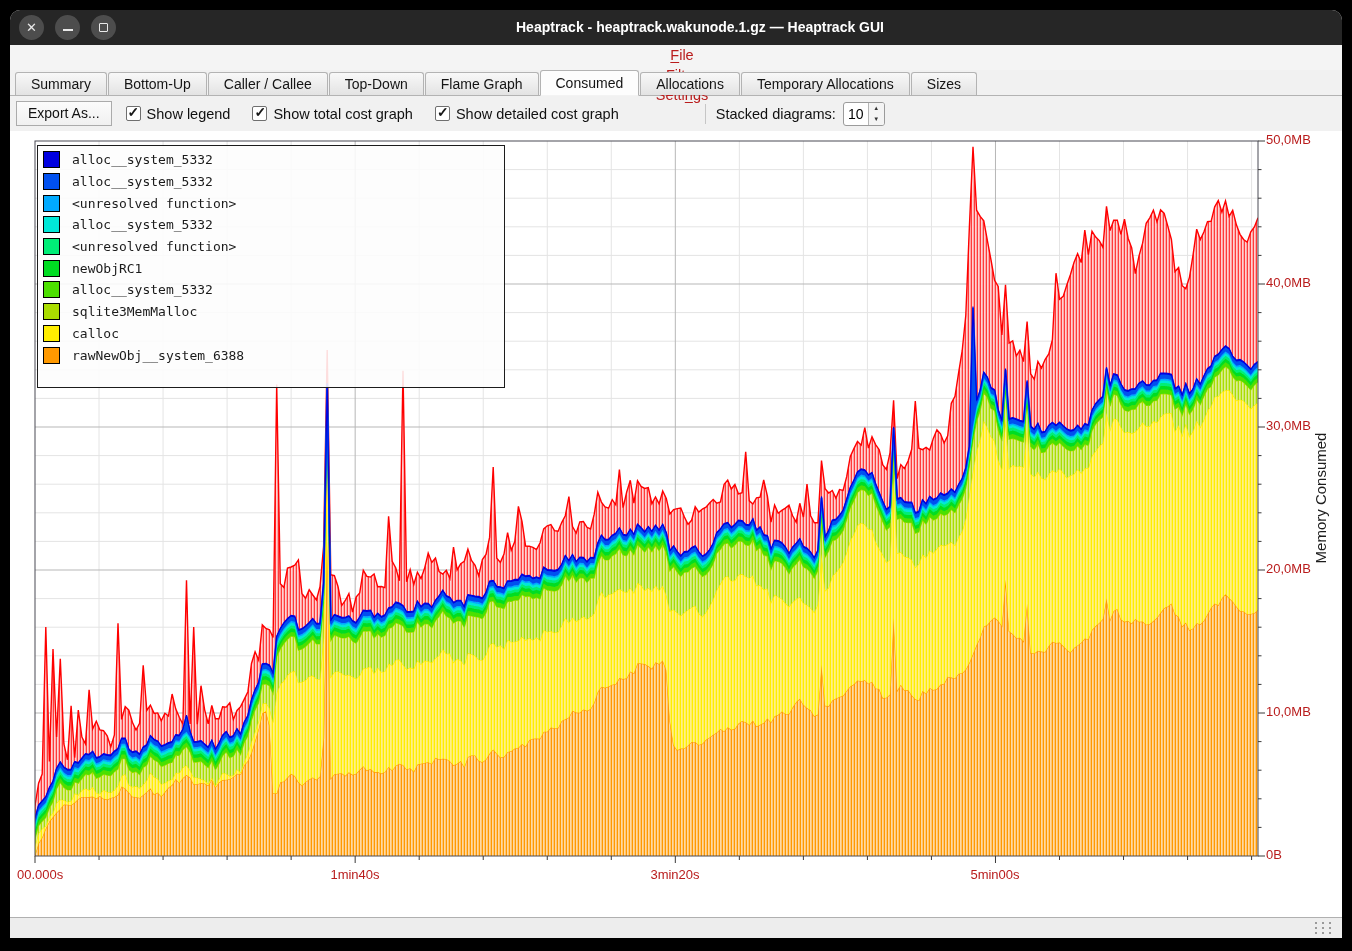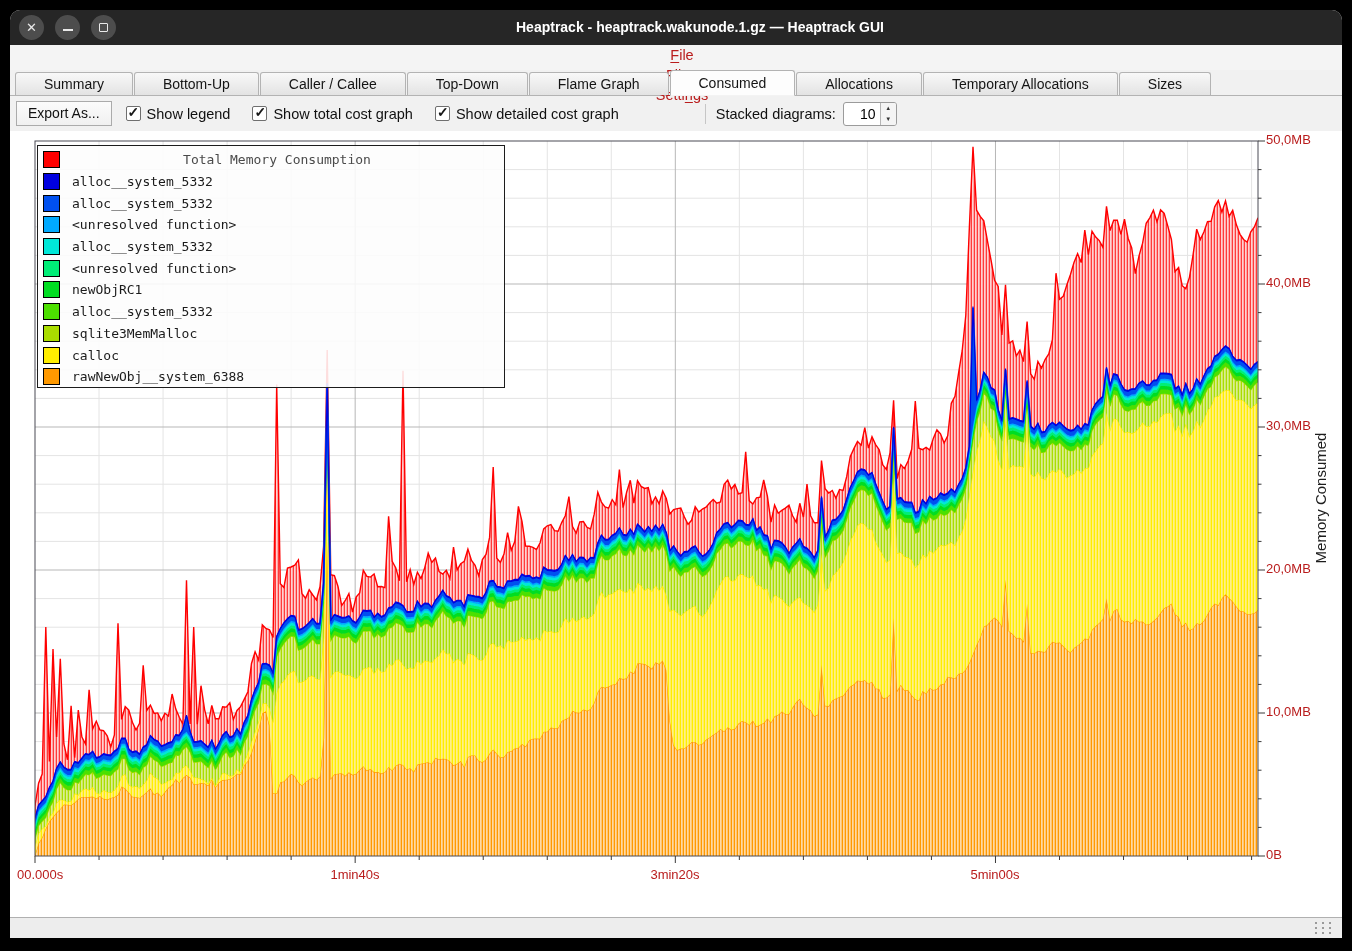--- a/index.html
+++ b/index.html
@@ -18,39 +18,39 @@
   .title { position:absolute; left:0; right:0; top:0; height:35px; line-height:35px;
            text-align:center; color:#fff; font-weight:bold; font-size:14px;margin-left:48px; }
   
   .menubar { height:25px; background:#f4f4f4; display:flex; align-items:center;
              padding-left:12px; font-size:14.5px; color:#b91c1c;flex-direction:column; }
   .menuitem { padding:2px 10px; }
   .menuitem .mn { text-decoration:underline; text-underline-offset:2px; }
   
   .tabbar { height:26px; background:#f1f1f1; display:flex; align-items:flex-end;
             padding-left:5px; border-bottom:1px solid #b3b3b3; font-size:14px; }
-  .tab { height:23px; line-height:22px; padding:0 28px; margin-right:1px;
+  .tab { height:23px; line-height:22px; padding:0 15px; margin-right:1px;
          background:linear-gradient(#f8f8f8,#e3e3e3); border:1px solid #b3b3b3;
          border-bottom:none; border-radius:3px 3px 0 0; color:#141414; white-space:nowrap; }
   .tab.active { height:26px; line-height:25px; background:#fdfdfd; margin-bottom:-1px;
                 border-bottom:1px solid #f3f3f3; font-size:14px; }
   
   .toolbar { height:35px; background:#f1f1f1; display:flex; align-items:center;
              padding-left:6px; font-size:14.5px; color:#101010; }
   .btn { padding:3px 11px 4px; border:1px solid #ababab; border-radius:0;
          background:linear-gradient(#fcfcfc,#f0f0f0); font-size:14px; color:#111;
          margin-right:14px; }
   .cbgroup { display:flex; align-items:center; margin-right:22px; }
   .checkbox { width:15px; height:15px; background:#fff; border:1px solid #6f6f6f;
               border-radius:2px; margin-right:6px; position:relative; }
   .checkbox.checked::before { content:"✓"; position:absolute; left:1px; top:-3px;
               font-size:14px; font-weight:bold; color:#161616; }
   .vsep { width:1px; height:20px; background:#c6c6c6; margin:0 10px 0 64px; }
   .spinbox { display:flex; align-items:stretch; height:24px; margin-left:7px;
-             border:1px solid #9b9b9b; border-radius:3px; background:#fff; overflow:hidden;padding-left:12px; }
+             border:1px solid #9b9b9b; border-radius:3px; background:#fff; overflow:hidden; }
   .spinval { width:24px; text-align:center; line-height:22px; font-size:14px; color:#000; }
   .spinarrows { width:16px; border-left:1px solid #b5b5b5; background:#f4f4f4;
                 display:flex; flex-direction:column; }
   .spinarrows div { flex:1; display:flex; align-items:center; justify-content:center;
                     font-size:6px; color:#333; }
   
   .chartarea { position:absolute; left:0; top:121px; width:1332px; height:787px;
                background:#fff; border-bottom:1px solid #b0b0b0; }
   .chartarea svg { position:absolute; left:0; top:0; }
   .ticklabel { position:absolute; font-size:13px; color:#b91c1c; white-space:nowrap; }
@@ -288,24 +288,20 @@
     <span class="ticklabel" style="left:1256px;top:1px;">50,0MB</span>
 
     <span class="ticklabel" style="left:7px;top:736px;">00.000s</span>
     <span class="ticklabel xt" style="left:300px;">1min40s</span>
     <span class="ticklabel xt" style="left:620px;">3min20s</span>
     <span class="ticklabel xt" style="left:940px;">5min00s</span>
 
     <div class="axistitle ylab">Memory Consumed</div>
 
     <div class="legend">
-      <div class="lrow lt">
-          <span class="sw" style="background: rgb(255, 0, 0);"></span>
-          <span class="ltext">Total Memory Consumption</span>
-        </div>
       <div class="lrow">
           <span class="sw" style="background: rgb(0, 0, 224);"></span>
           <span class="ltext">alloc__system_5332</span>
         </div>
       <div class="lrow">
           <span class="sw" style="background: rgb(0, 80, 240);"></span>
           <span class="ltext">alloc__system_5332</span>
         </div>
       <div class="lrow">
           <span class="sw" style="background: rgb(0, 170, 255);"></span>

